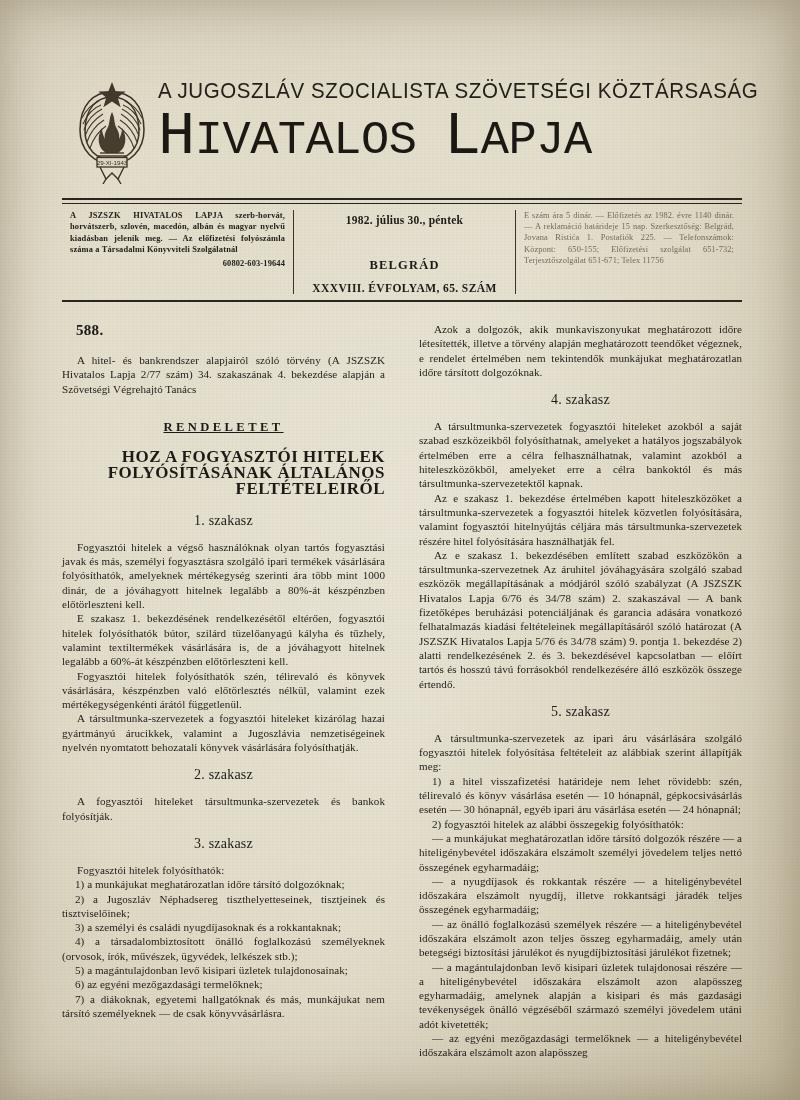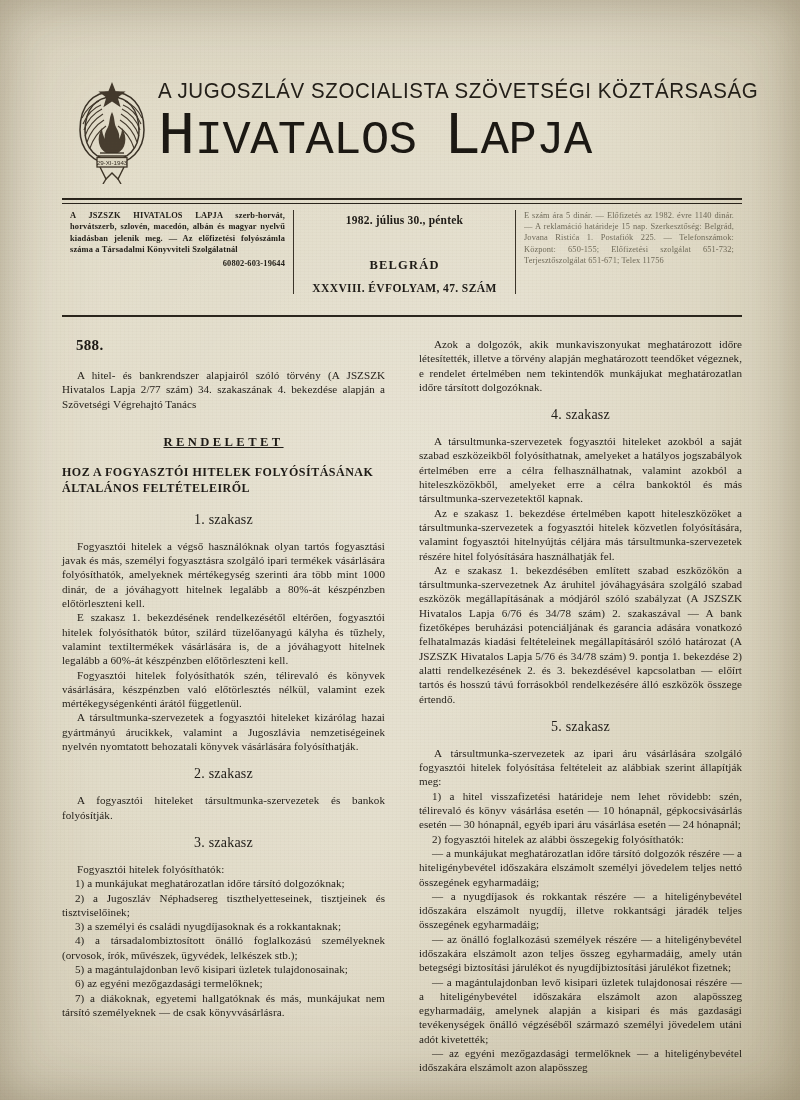--- a/index.html
+++ b/index.html
@@ -91,21 +91,21 @@
     border-top: 2.2px solid #2a251d;
     margin-top: 4px;
   }
 
   
   .infobox {
     display: flex;
     border-top: 1px solid #2a251d;
     border-bottom: 2.2px solid #2a251d;
     margin-top: 3px;
-    padding: 6px 0 21px 0;
+    padding: 6px 0 6px 0;
   }
   .infocol {
     box-sizing: border-box;
     padding: 0 8px;
   }
   .infocol.left {
     width: 232px;
     border-right: 1px solid #3b342a;
     font-size: 8.4px;
     line-height: 11.4px;
@@ -189,22 +189,22 @@
   }
   .decree-word {
     text-align: center;
     font-size: 12.6px;
     font-weight: bold;
     letter-spacing: 3.4px;
     margin: 24px 0 14px 0;
     text-decoration: underline;
   }
   .decree-title {
-    text-align: left;
-    font-size: 12px;
+    text-align: right;
+    font-size: 17px;
     font-weight: bold;
     letter-spacing: 0.5px;
     line-height: 16px;
     margin-bottom: 16px;
   }
   .gap-top { margin-top: 8px; }
 </style>
 </head>
 <body>
 
@@ -260,21 +260,21 @@
     <div class="rule-thick"></div>
 
     <div class="infobox">
       <div class="infocol left">
         <span>A JSZSZK HIVATALOS LAPJA szerb-horvát, horvátszerb, szlovén, macedón, albán és magyar nyelvű kiadásban jelenik meg. — Az előfizetési folyószámla száma a Társadalmi Könyvviteli Szolgálatnál</span>
         <span class="acct">60802-603-19644</span>
       </div>
       <div class="infocol center">
         <div class="issue-date">1982. július 30., péntek</div>
         <div class="issue-city">BELGRÁD</div>
-        <div class="issue-number">XXXVIII. ÉVFOLYAM, 47. SZÁM</div>
+        <div class="issue-number">XXXVIII. ÉVFOLYAM, 65. SZÁM</div>
       </div>
       <div class="infocol right">E szám ára 5 dinár. — Előfizetés az 1982. évre 1140 dinár. — A reklamáció határideje 15 nap. Szerkesztőség: Belgrád, Jovana Ristića 1. Postafiók 225. — Telefonszámok: Központ: 650-155; Előfizetési szolgálat 651-732; Terjesztőszolgálat 651-671; Telex 11756</div>
     </div>
 
     <div class="columns">
 
       <div class="col">
         <div class="doc-number">588.</div>
         <p>A hitel- és bankrendszer alapjairól szóló törvény (A JSZSZK Hivatalos Lapja 2/77 szám) 34. szakaszának 4. bekezdése alapján a Szövetségi Végrehajtó Tanács</p>
 

